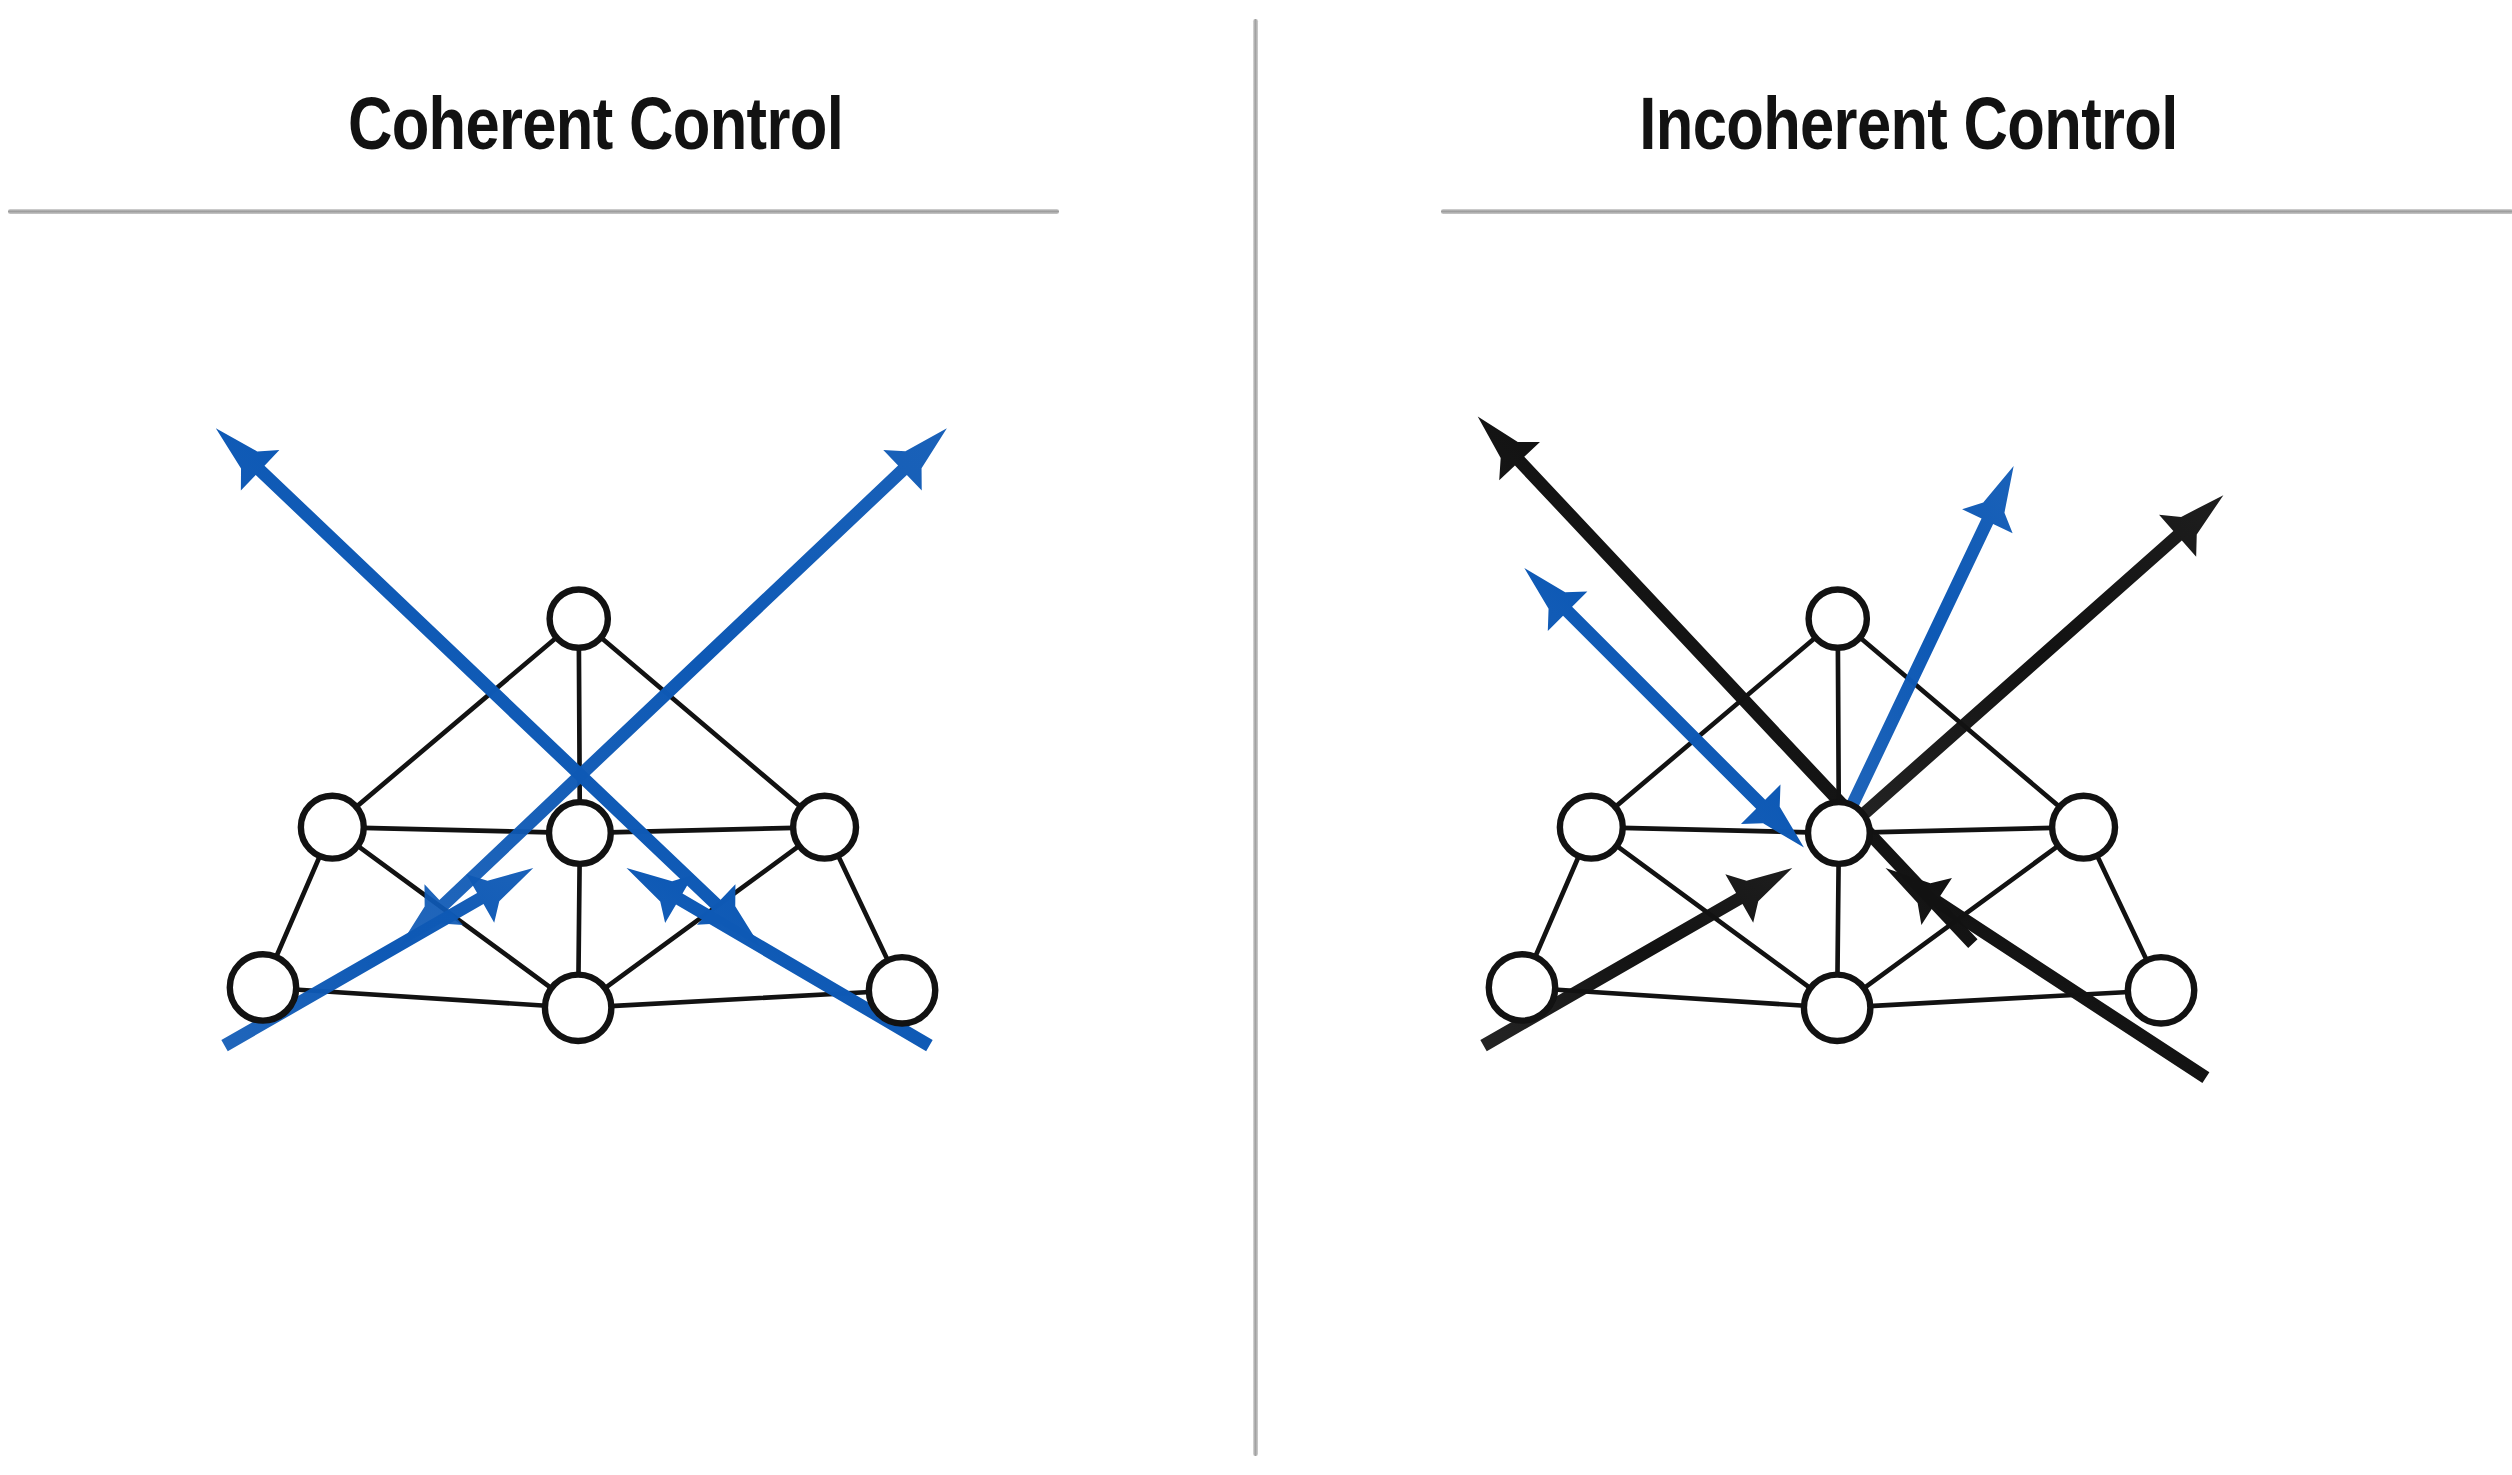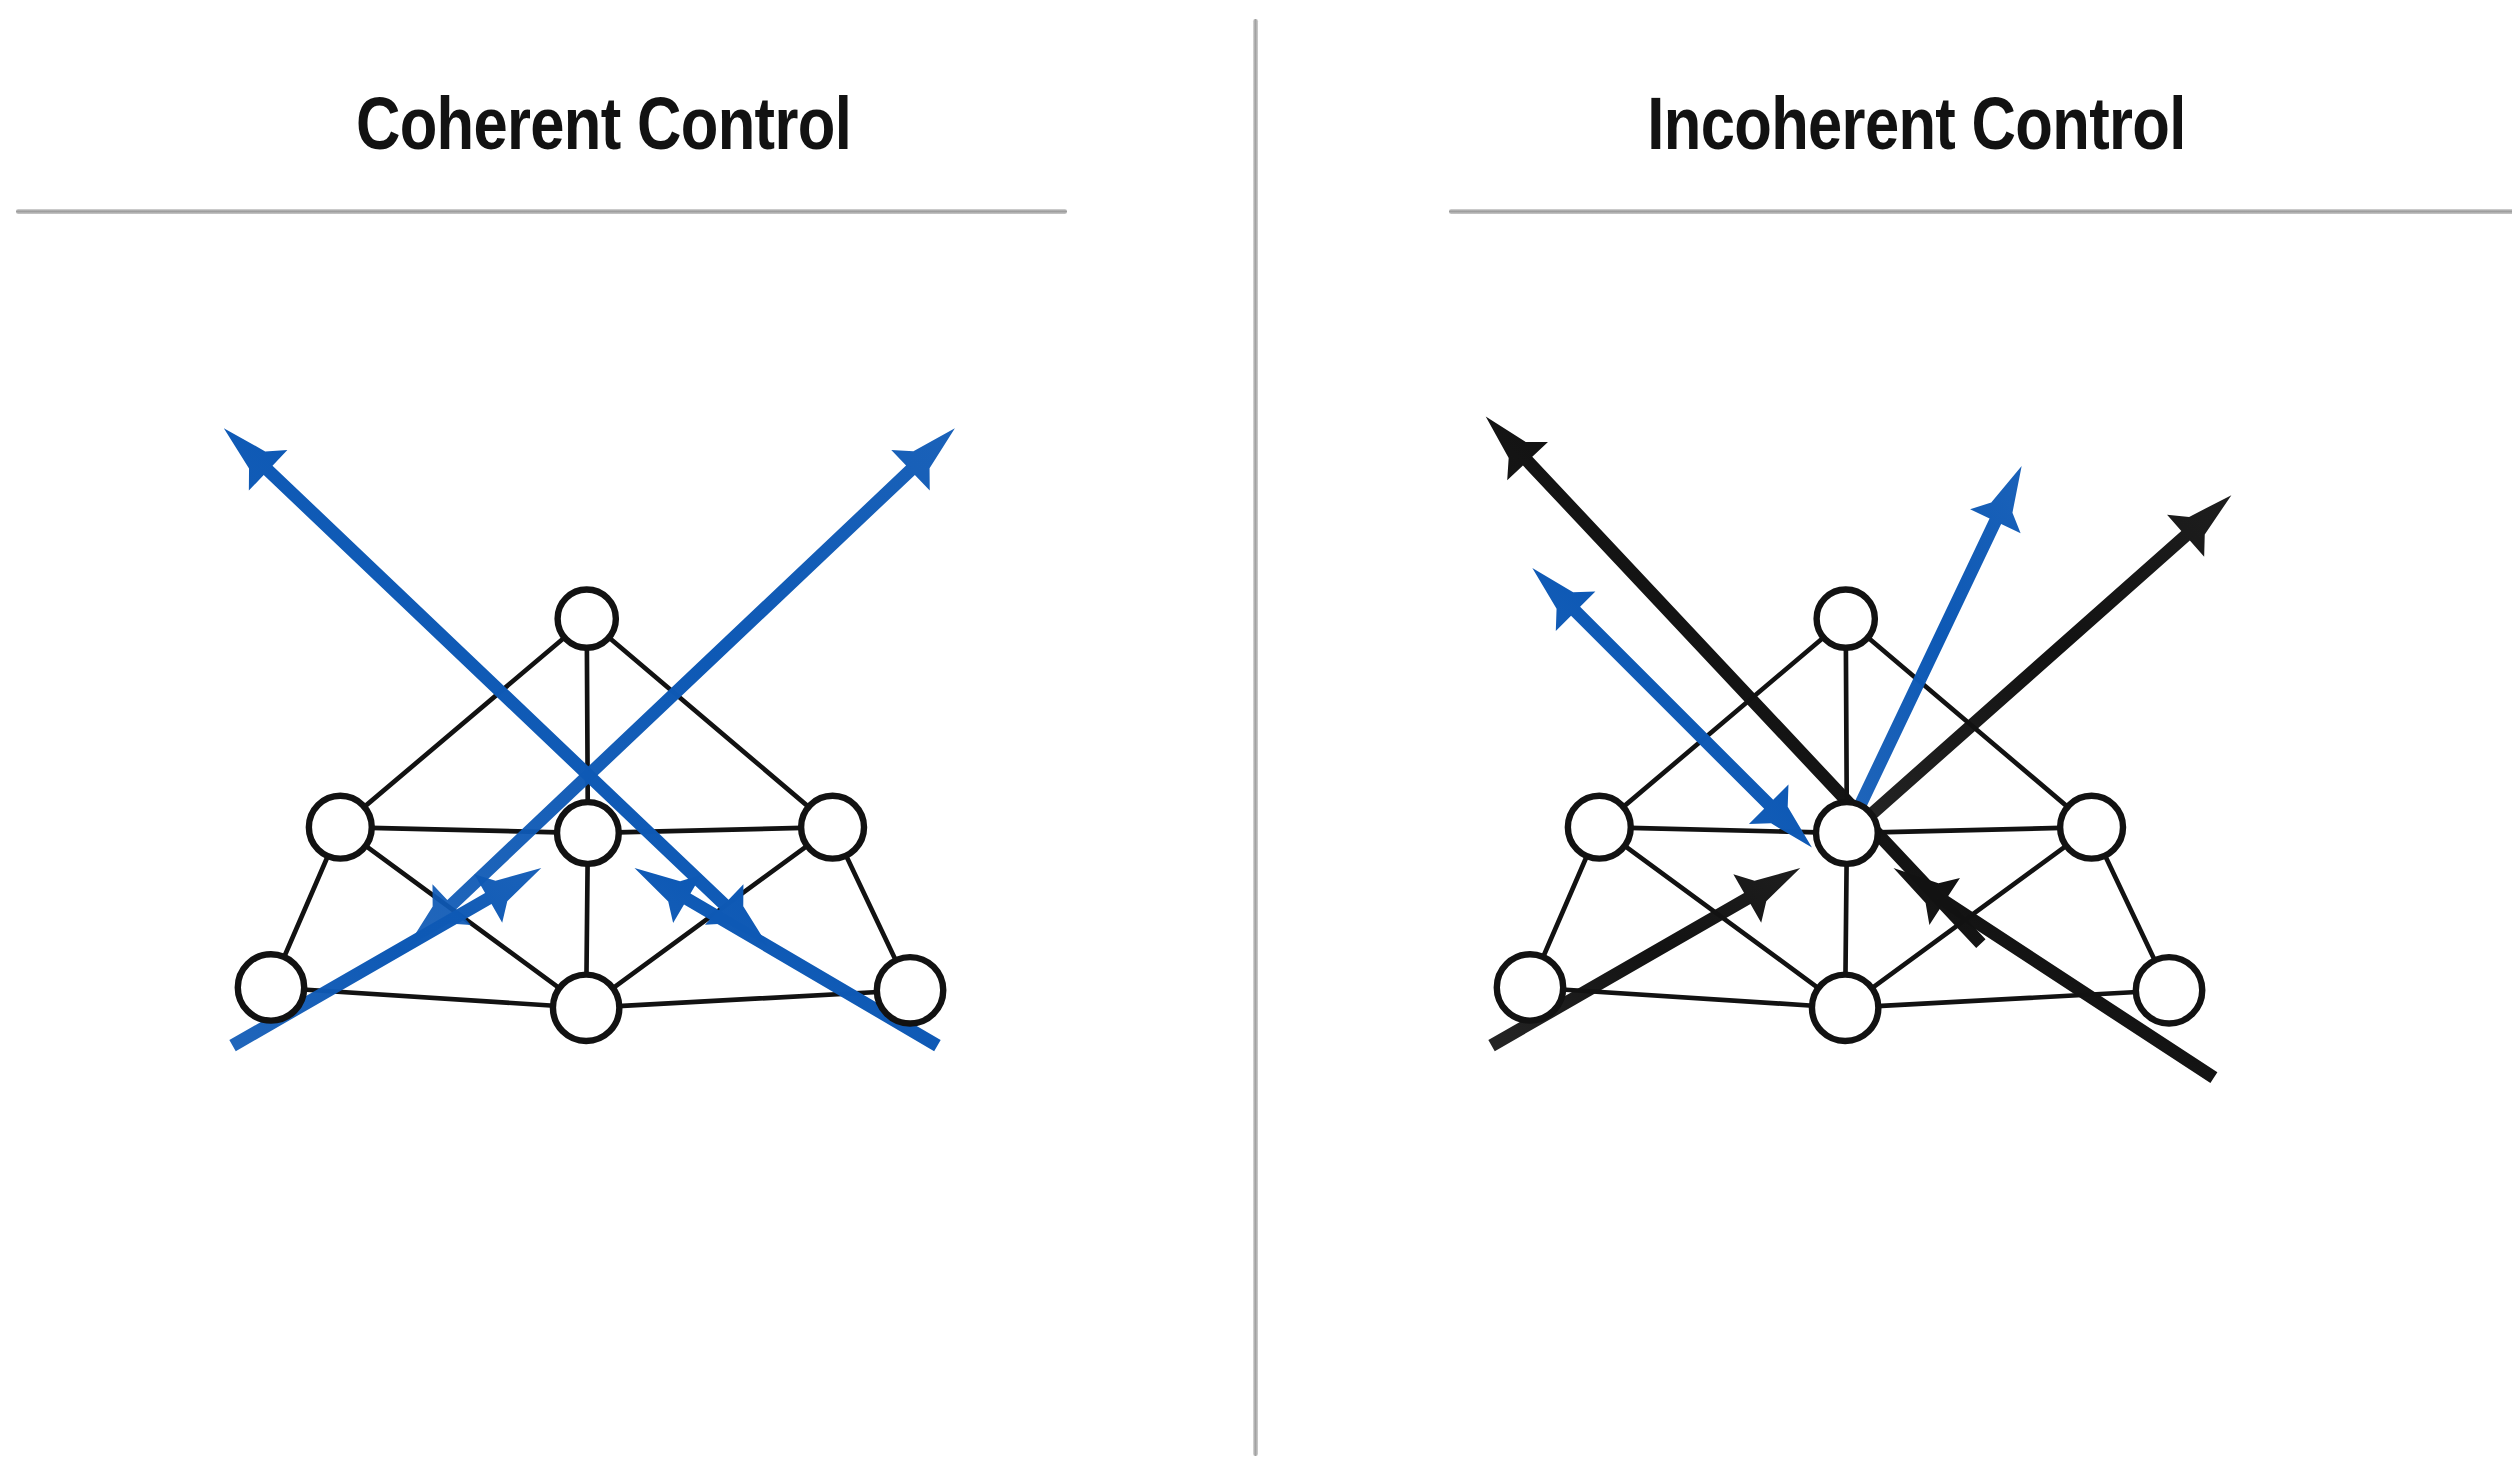--- a/index.html
+++ b/index.html
@@ -1,19 +1,19 @@
 <!DOCTYPE html>
 <html style="font-size:12.2px"><head>
 <meta charset="utf-8">
 <style>
   html,body{margin:0;padding:0;background:#ffffff;}
   body{width:2512px;height:1475px;overflow:hidden;
        font-family:"Liberation Sans",sans-serif;}
   .page{position:relative;width:2512px;height:1475px;background:#fff;}
-  .panel{position:absolute;top:0;height:1475px;margin-left:8px;}
+  .panel{position:absolute;top:0;height:1475px;}
   #panel-left{left:0;width:1253px;}
   #panel-right{left:1259px;width:1253px;border-radius:11px;}
   .panel-title{
     position:absolute;
     width:100%;
     text-align:center;
     font-weight:bold;
     font-size:75px;
     line-height:1;
     letter-spacing:-0.8px;

